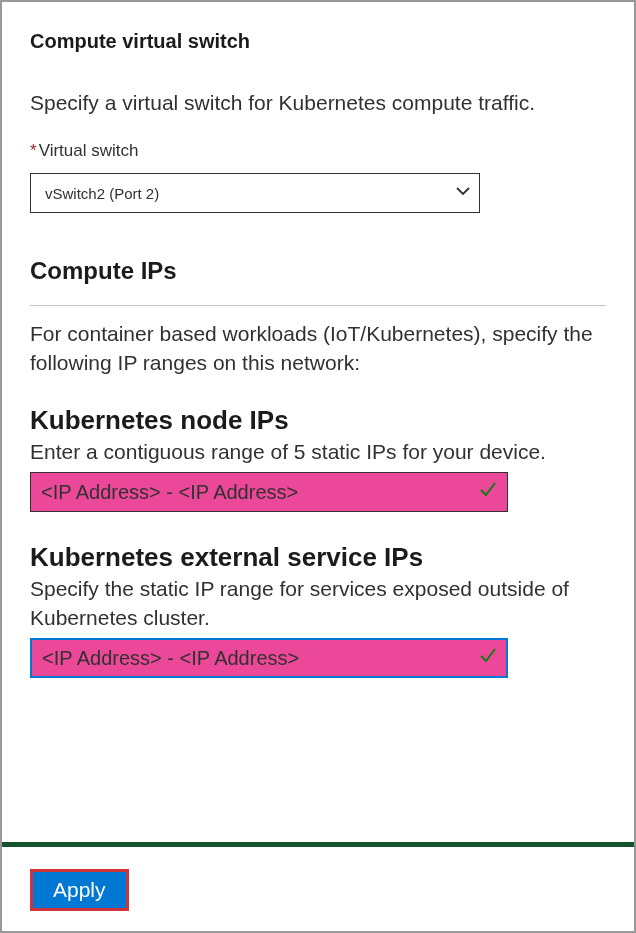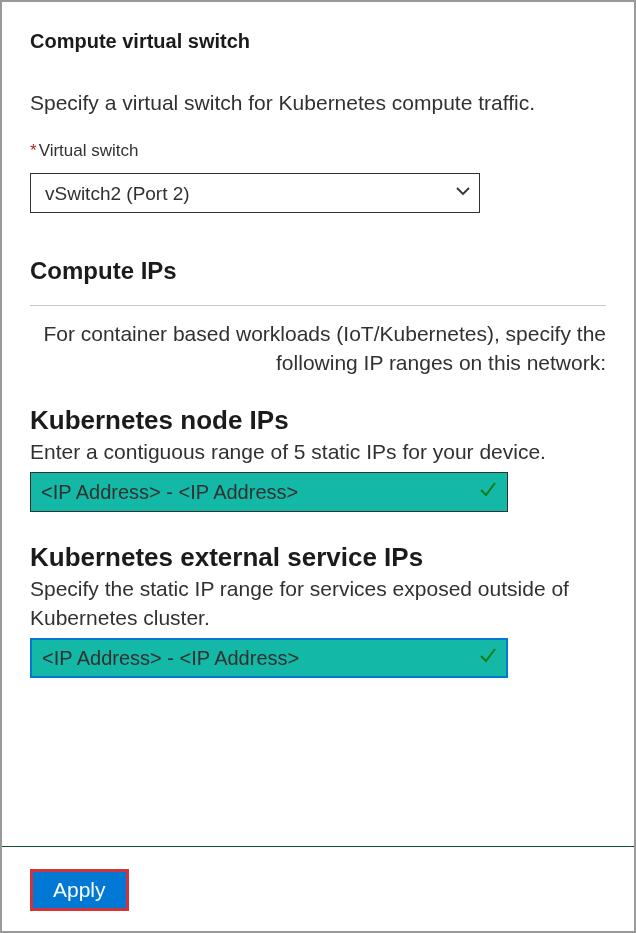--- a/index.html
+++ b/index.html
@@ -42,21 +42,21 @@
     .select-wrap {
       position: relative;
       width: 450px;
       margin-bottom: 44px;
     }
     select {
       width: 100%;
       height: 40px;
       border: 1px solid #323130;
       background: #fff;
-      font-size: 19px;
+      font-size: 15px;
       padding: 4px 32px 4px 14px;
       appearance: none;
       -webkit-appearance: none;
       color: #323130;
     }
     .select-chevron {
       position: absolute;
       right: 10px;
       top: 50%;
       transform: translateY(-50%);
@@ -68,21 +68,20 @@
       color: #1b1b1b;
       padding-bottom: 20px;
       border-bottom: 1px solid #c8c6c4;
       margin-bottom: 14px;
     }
     .section-description {
       font-size: 21px;
       color: #323130;
       margin-bottom: 28px;
       line-height: 1.35;
-      text-align: right;
     }
     .subfield-label {
       font-size: 26px;
       font-weight: 600;
       color: #1b1b1b;
       margin-bottom: 2px;
     }
     .subfield-description {
       font-size: 21px;
       color: #323130;
@@ -94,39 +93,39 @@
       width: 478px;
       margin-bottom: 30px;
     }
     .ip-input {
       width: 100%;
       height: 40px;
       border: 1px solid #323130;
       font-size: 20px;
       padding: 4px 40px 4px 10px;
       color: #323130;
-      background: #14b8a6;
+      background: #ec4899;
     }
     .ip-input.active {
       border: 2px solid #0078d4;
     }
     .check-icon {
       position: absolute;
       right: 10px;
       top: 50%;
       transform: translateY(-50%);
       color: #107c10;
       font-size: 22px;
       pointer-events: none;
     }
     .footer {
       margin-top: auto;
       margin-left: -28px;
       margin-right: -28px;
-      border-top: 1px solid #14532d;
+      border-top: 5px solid #14532d;
       padding: 22px 28px 0 28px;
     }
     .apply-btn {
       background: #0078d4;
       color: #fff;
       border: 3px solid #d13438;
       outline: none;
       font-size: 21px;
       padding: 6px 20px;
       cursor: pointer;

